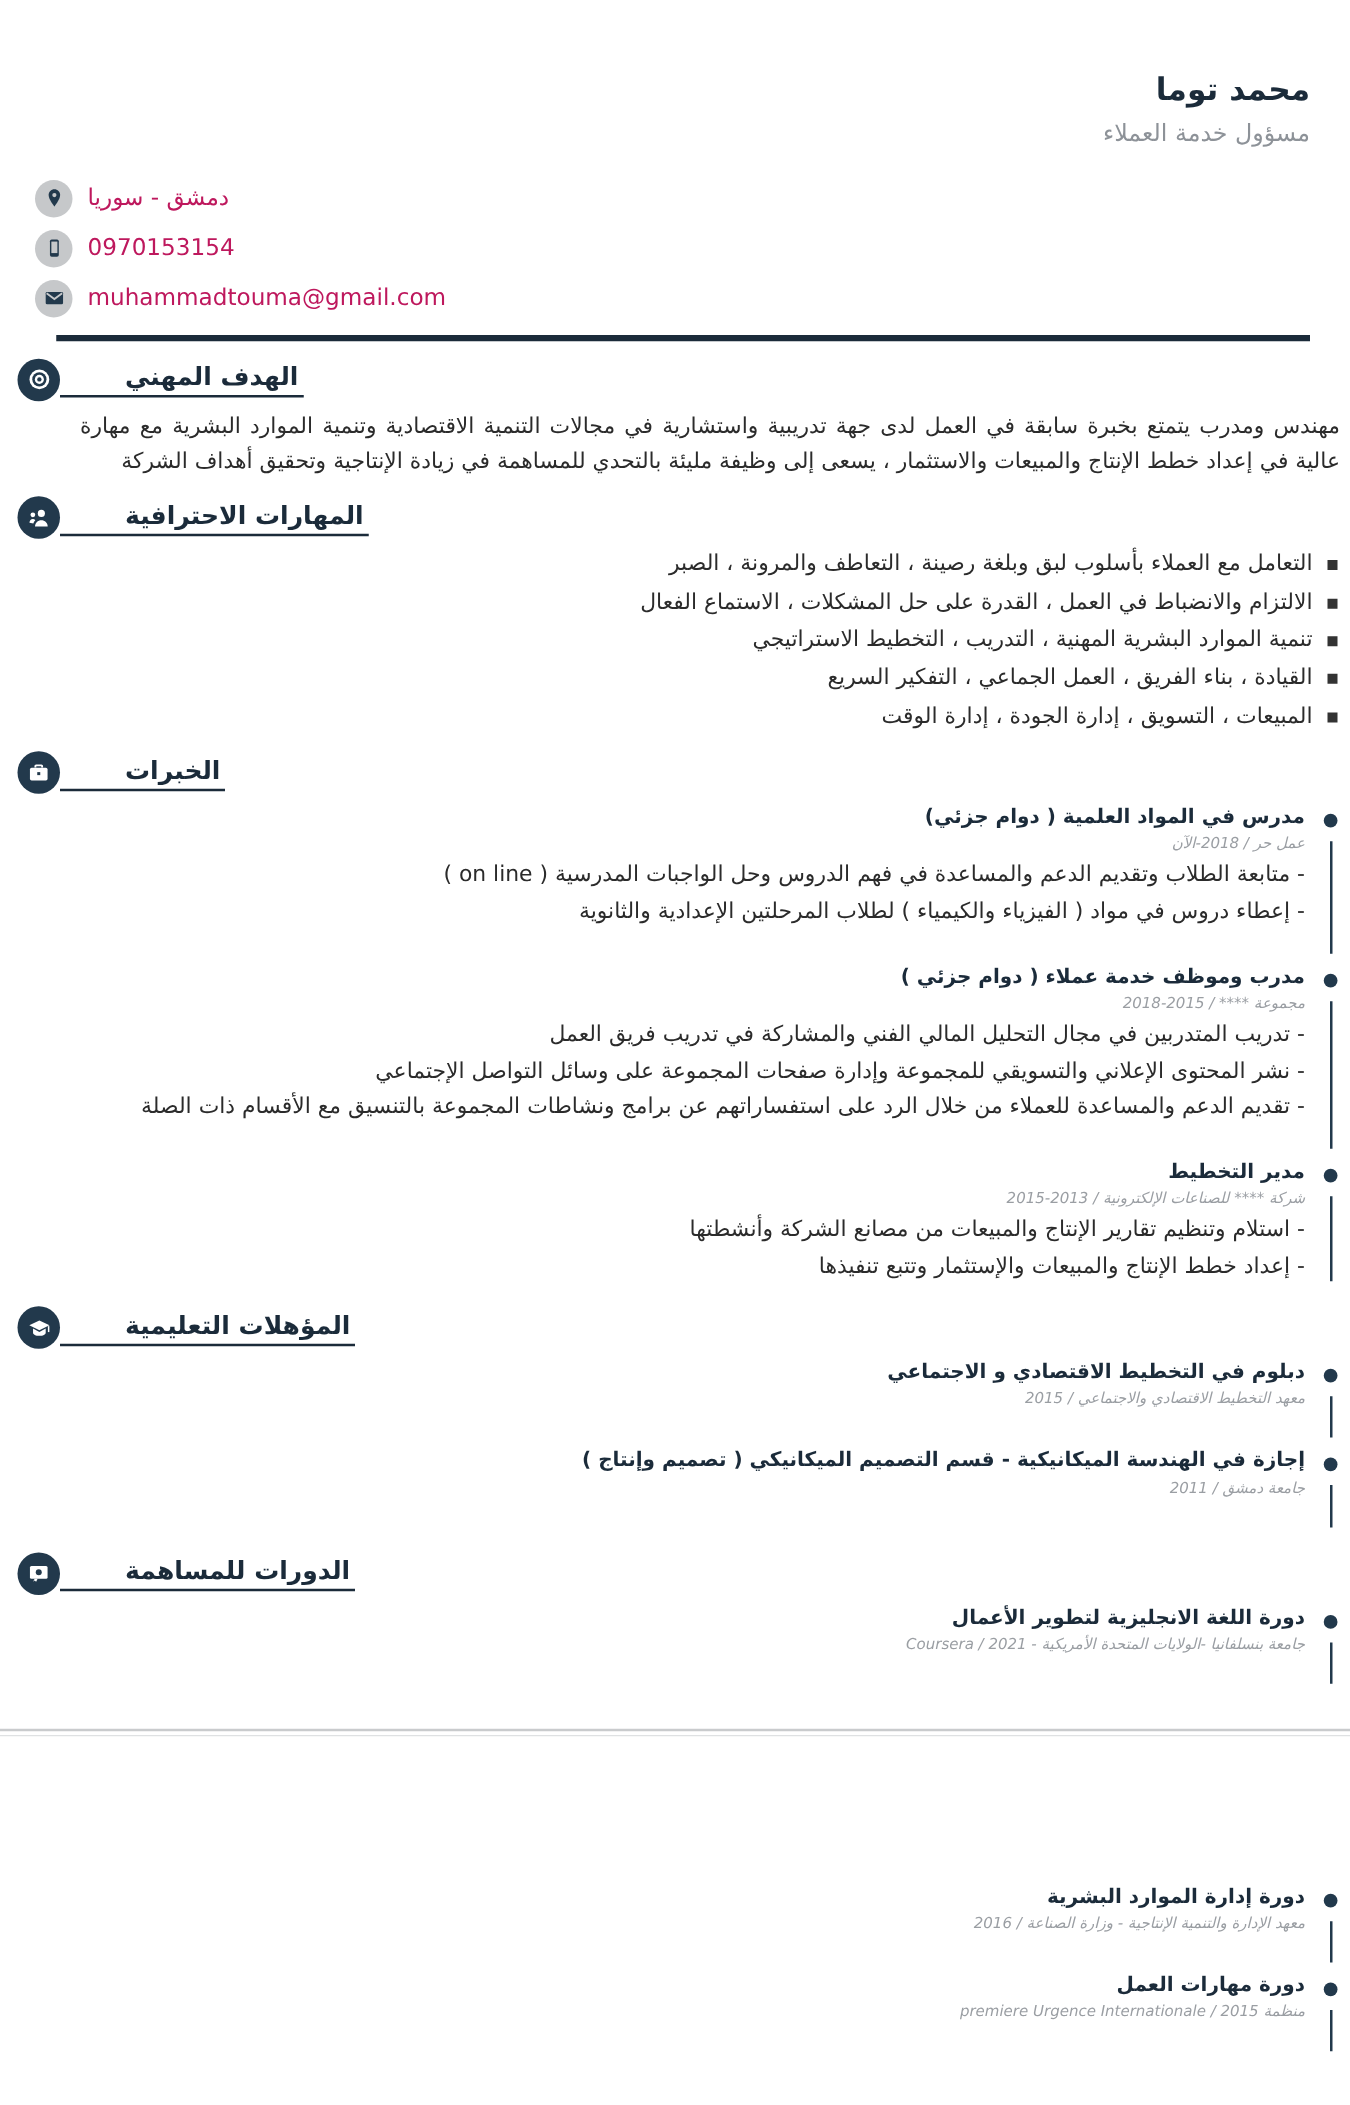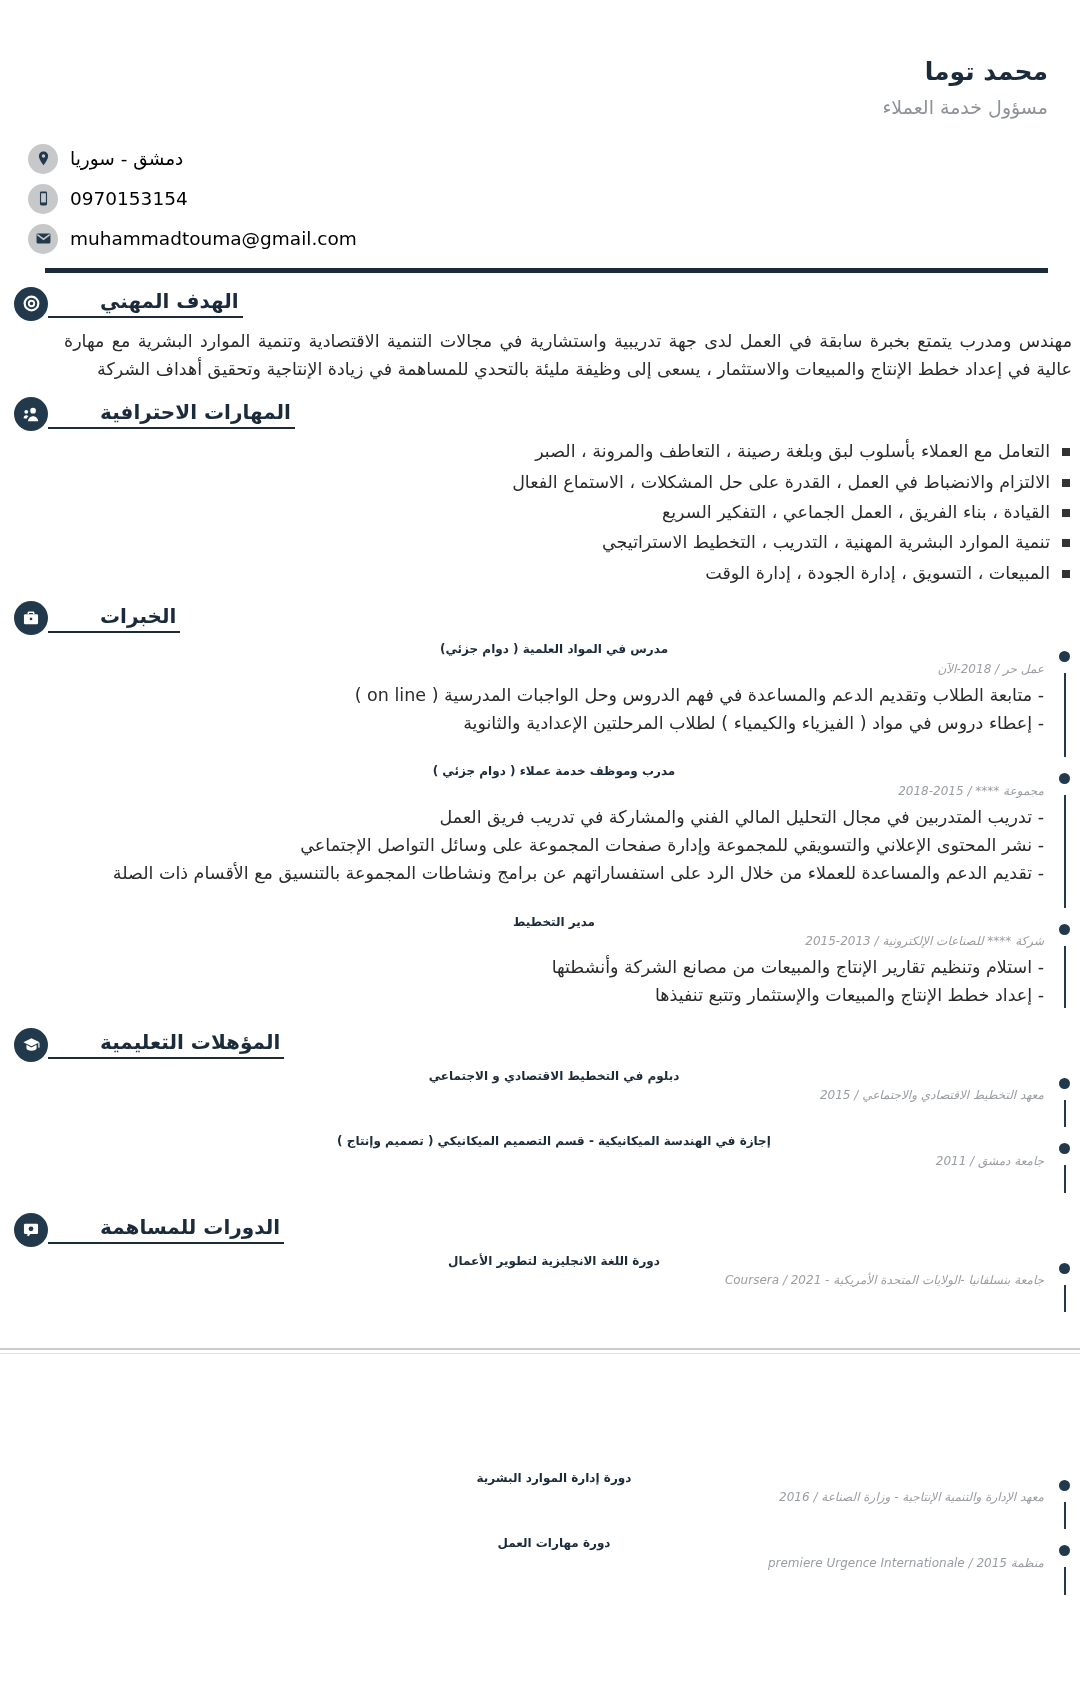--- a/index.html
+++ b/index.html
@@ -68,21 +68,21 @@
     border-radius: 50%;
     background: #c6c8ca;
     display: flex;
     align-items: center;
     justify-content: center;
   }
   .contact-icon svg { display: block; }
 
   .contact-text {
     font-size: 18.5px;
-    color: #000000;
+    color: #be185d;
     direction: rtl;
     white-space: nowrap;
   }
   .contact-text.ltr { direction: ltr; unicode-bidi: embed; }
 
   .header-rule {
     margin: 14px 32px 0 45px;
     height: 5px;
     background: #1b2b3a;
   }
@@ -195,25 +195,25 @@
   .entry .bar {
     position: absolute;
     right: 6.5px;
     top: 32px;
     bottom: 6px;
     width: 2px;
     background: #22394c;
   }
 
   .entry-title {
-    font-size: 12px;
+    font-size: 16px;
     font-weight: bold;
     color: #1b2b3a;
     line-height: 1.45;
-    text-align: center;
+    text-align: right;
     margin-bottom: 1px;
   }
 
   .entry-meta {
     font-size: 12px;
     font-style: italic;
     color: #9a9ea3;
     line-height: 1.5;
     text-align: right;
     margin-bottom: 3px;
@@ -314,22 +314,22 @@
           <circle cx="5.4" cy="8.6" r="2.4"></circle>
           <path d="M2 16.6c0-2.1 1.6-3.6 3.4-3.6 1 0 1.9.4 2.5 1.1-1 .9-1.7 2.1-2 3.4z"></path>
         </svg>
       </span>
       <span class="section-title">المهارات الاحترافية</span>
     </div>
     <div class="section-body">
       <ul class="skills">
         <li>التعامل مع العملاء بأسلوب لبق وبلغة رصينة ، التعاطف والمرونة ، الصبر</li>
         <li>الالتزام والانضباط في العمل ، القدرة على حل المشكلات ، الاستماع الفعال</li>
+        <li>تنمية الموارد البشرية المهنية ، التدريب ، التخطيط الاستراتيجي</li>
         <li>القيادة ، بناء الفريق ، العمل الجماعي ، التفكير السريع</li>
-        <li>تنمية الموارد البشرية المهنية ، التدريب ، التخطيط الاستراتيجي</li>
         <li>المبيعات ، التسويق ، إدارة الجودة ، إدارة الوقت</li>
       </ul>
     </div>
   </div>
 
   <div class="section">
     <div class="section-head">
       <span class="section-icon">
         <svg width="18" height="18" viewBox="0 0 24 24" fill="#fff">
           <path d="M9.2 3.4h5.6c1 0 1.8.8 1.8 1.8v1.4h-2V5.4H9.4v1.2h-2V5.2c0-1 .8-1.8 1.8-1.8z"></path>

